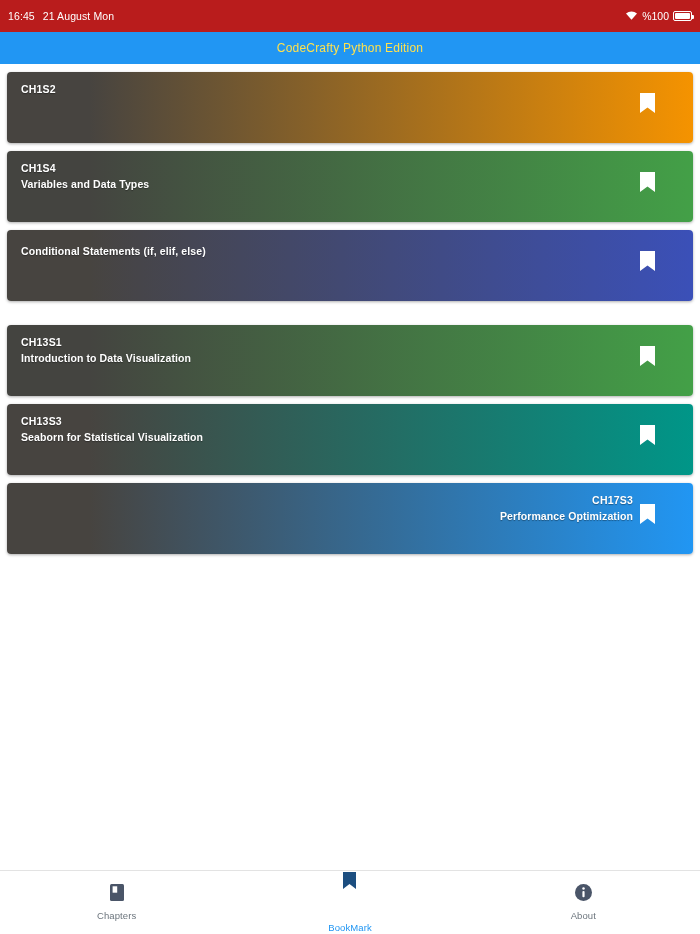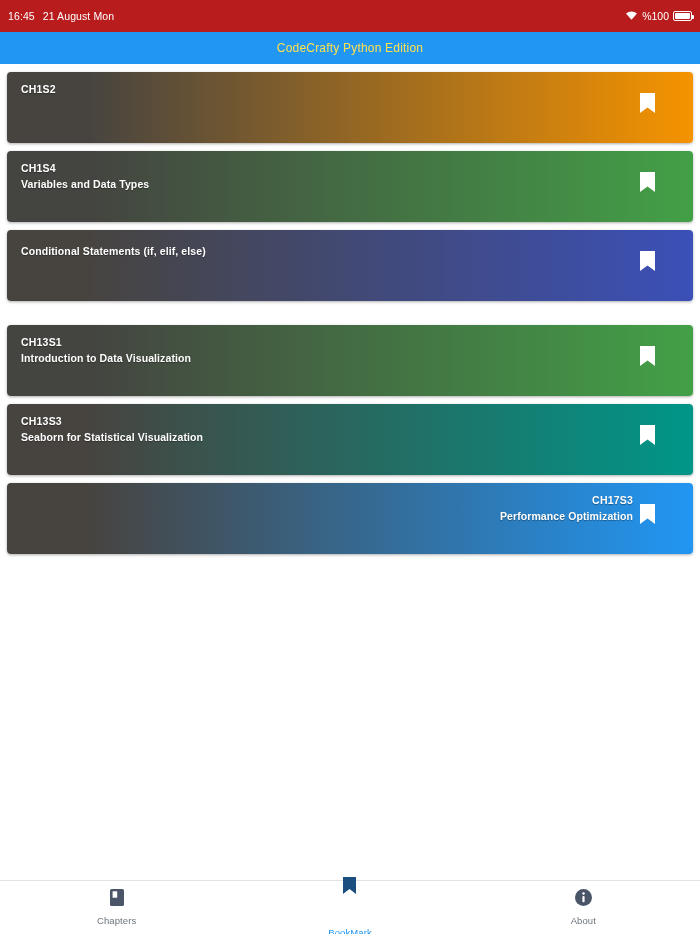--- a/index.html
+++ b/index.html
@@ -50,21 +50,21 @@
     text-shadow:0 1px 1px rgba(0,0,0,.35);
   }
   .card-title {
     color:#ffffff; font-size:10.5px; font-weight:bold; margin-top:4px; letter-spacing:.1px;
     text-shadow:0 1px 1px rgba(0,0,0,.35);
   }
   .card-bookmark { position:absolute; right:38px; top:21px; cursor:pointer; }
 
   
   .bottomnav {
-    height:54px; background:#ffffff; border-top:1px solid #e3e3e3;
+    height:64px; background:#ffffff; border-top:1px solid #e3e3e3;
     display:flex; align-items:center; flex:0 0 auto;
   }
   .navitem {
     flex:1 1 0; display:flex; flex-direction:column; align-items:center;
     justify-content:center; gap:5px; cursor:pointer; height:100%;
   }
   .navitem .nav-label { font-size:9.5px; color:#6c757d; letter-spacing:.1px; }
   .navitem.active .nav-label { color:#2196f3;margin-top:24px; }
 </style>
 </head>

